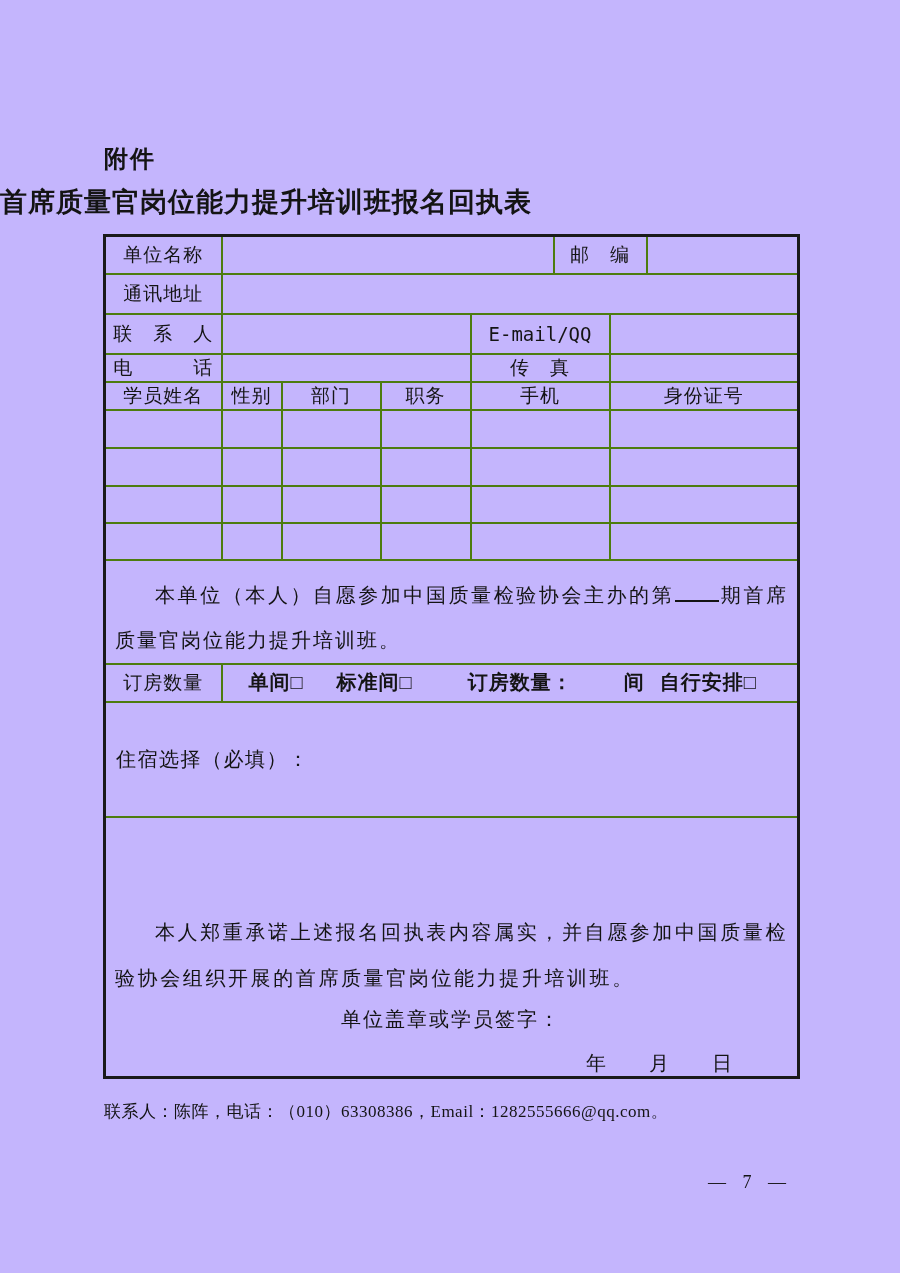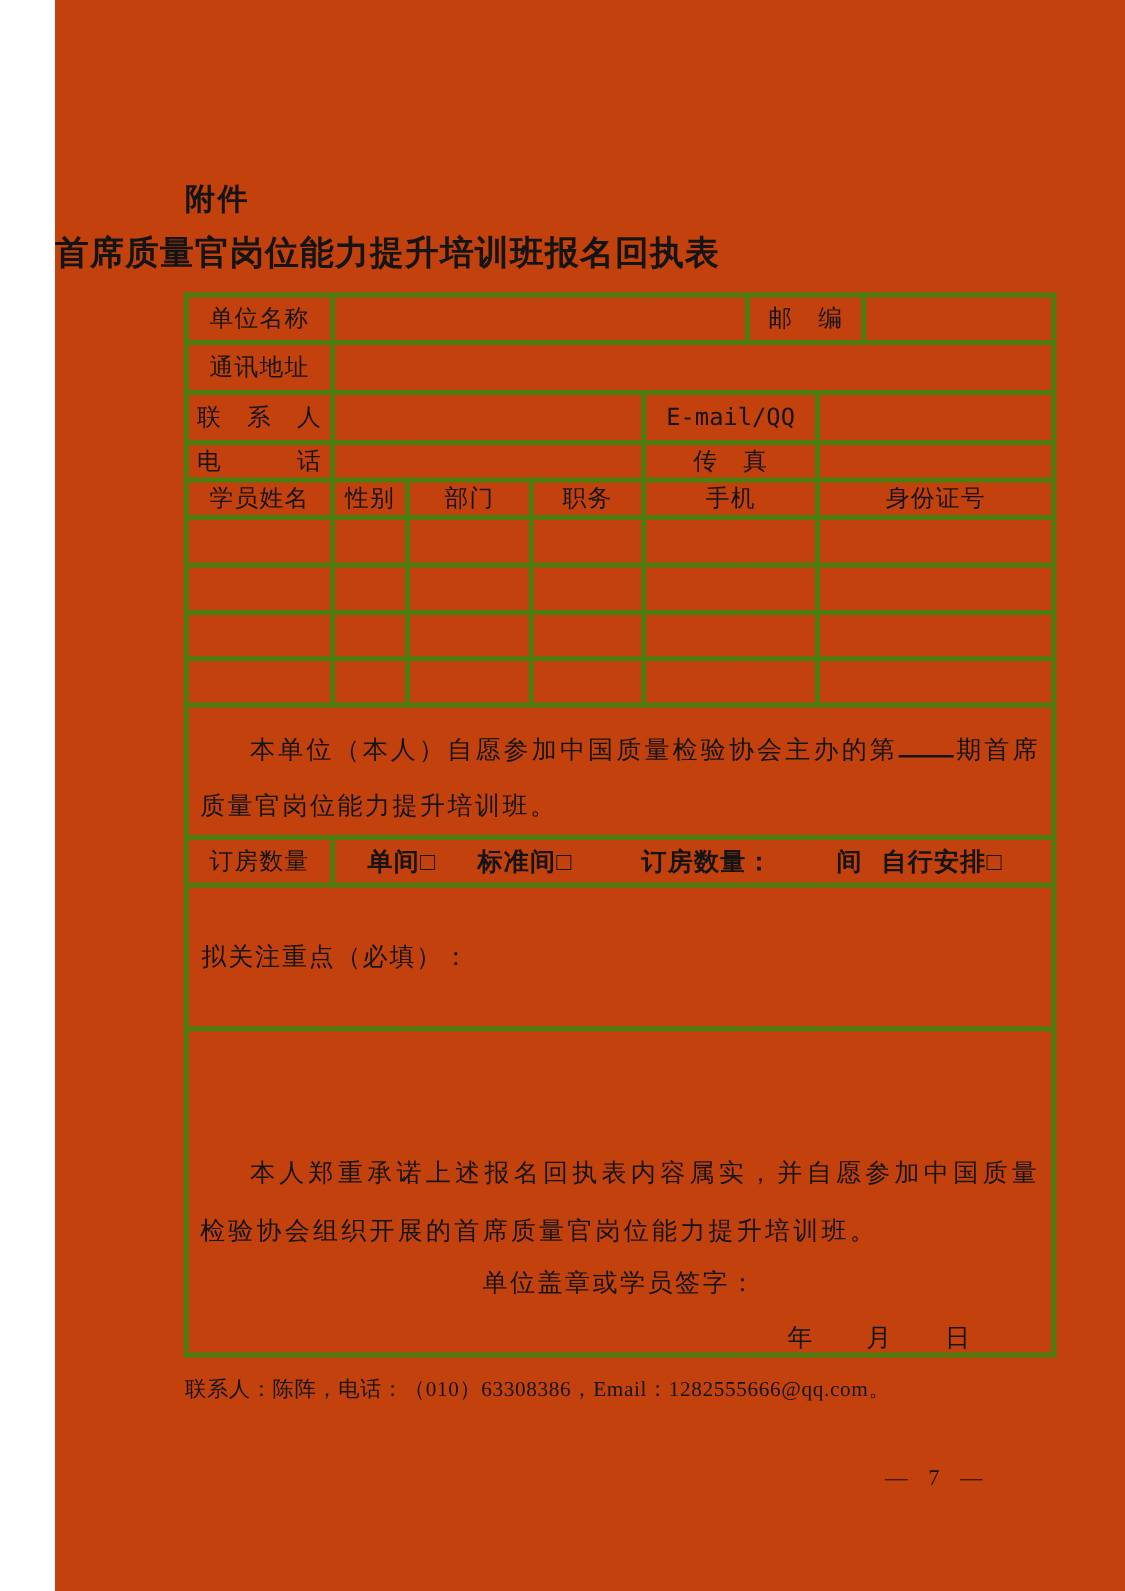--- a/index.html
+++ b/index.html
@@ -3,42 +3,42 @@
 <meta charset="utf-8">
 <style>
   * { margin: 0; padding: 0; box-sizing: border-box; }
   html, body { background: #ffffff; }
   body {
     width: 900px; height: 1273px;
     position: relative;
     font-family: "Liberation Serif", "DejaVu Serif", serif;
     color: #141414;
   }
-  .page { position: absolute; inset: 0; background: #c2410c; overflow: hidden; margin-left: 44px; }
+  .page { position: absolute; inset: 0; background: #c4b5fd; overflow: hidden; }
 
   .attachment-label {
     position: absolute; left: 104px; top: 143px;
     font-family: "Liberation Sans", "DejaVu Sans", sans-serif;
     font-size: 24px; font-weight: bold; letter-spacing: 2px;
   }
   .doc-title {
     position: absolute; left: 0; top: 184px; width: 100%;
     text-align: left;
     font-family: "Liberation Sans", "DejaVu Sans", sans-serif;
     font-size: 27px; font-weight: bold; letter-spacing: 1px;
   }
 
   table.form-table {
     position: absolute; left: 103px; top: 234px;
     width: 694px; table-layout: fixed;
     border-collapse: collapse;
     border: 3px solid #1a1a1a;
   }
   .form-table td {
-    border: 4px solid #4d7c0f;
+    border: 2px solid #4d7c0f;
     font-size: 19px;
     vertical-align: middle;
     overflow: hidden;
   }
   .label-cell { text-align: center; letter-spacing: 1px; }
   .header-cell { text-align: center; letter-spacing: 1px; }
   .email-cell { text-align: center; font-family: "DejaVu Sans Mono", "Liberation Mono", monospace; font-size: 18px; letter-spacing: 0; }
 
   .pledge-cell { vertical-align: top; padding: 12px 9px 0 9px; }
   .pledge-text {
@@ -181,21 +181,21 @@
 
     <tr style="height:38px">
       <td class="label-cell">订房数量</td>
       <td colspan="7" class="accommodation-cell">
         <span class="opt">单间□</span><span class="opt">标准间□</span><span class="opt">订房数量：</span><span class="opt">间</span><span class="opt">自行安排□</span>
       </td>
     </tr>
 
     <tr style="height:115px">
       <td colspan="8" class="focus-cell">
-        <span class="focus-label">拟关注重点（必填）：</span>
+        <span class="focus-label">住宿选择（必填）：</span>
       </td>
     </tr>
 
     <tr style="height:261px">
       <td colspan="8" class="commitment-cell">
         <p class="commitment-text">本人郑重承诺上述报名回执表内容属实，并自愿参加中国质量检验协会组织开展的首席质量官岗位能力提升培训班。</p>
         <div class="signature-line">单位盖章或学员签字：</div>
         <div class="date-line">年　　月　　日</div>
       </td>
     </tr>

